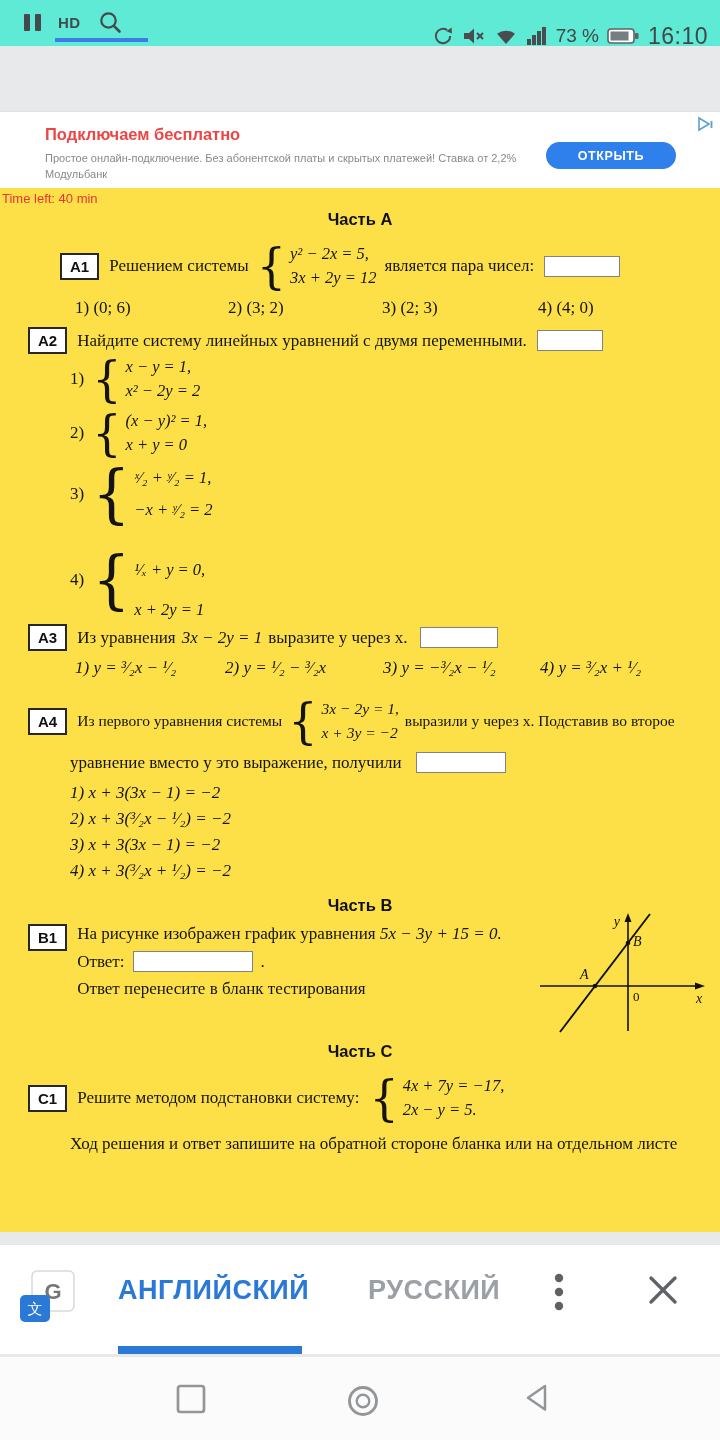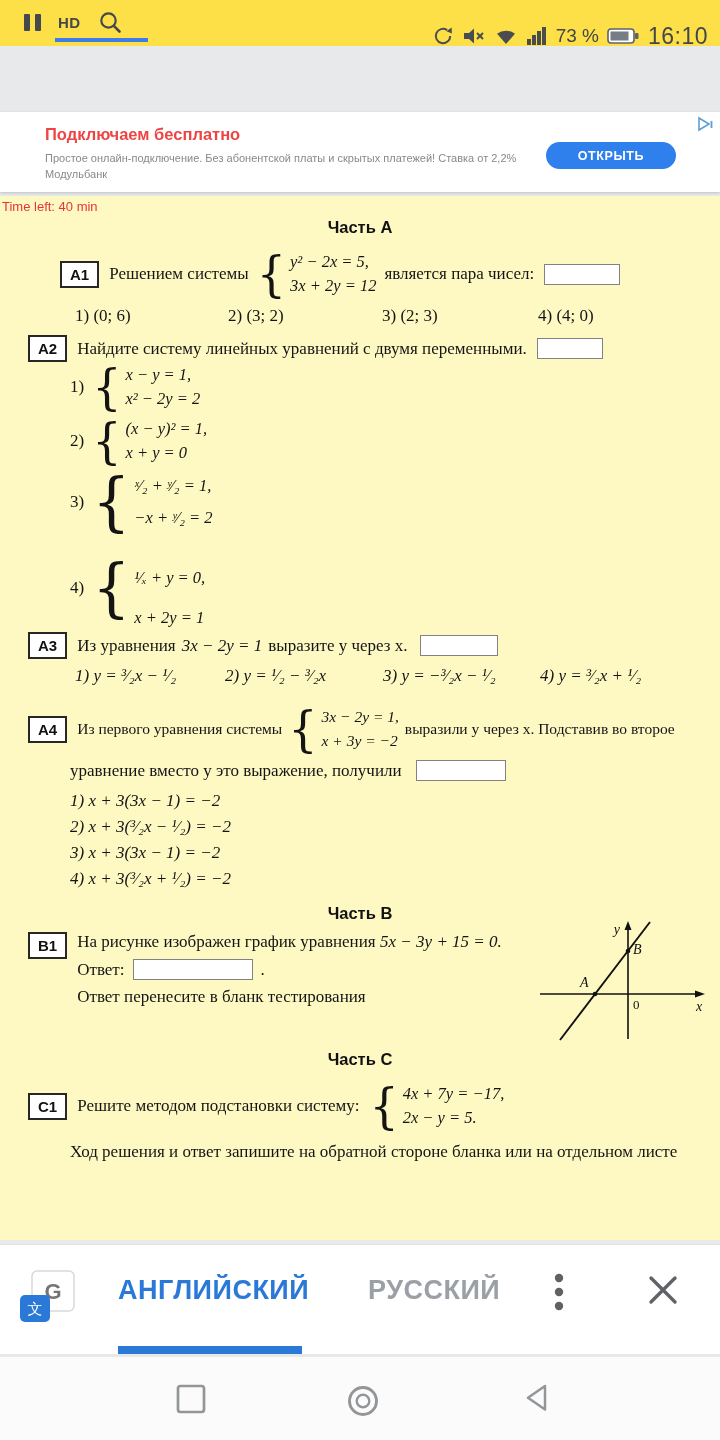--- a/index.html
+++ b/index.html
@@ -3,21 +3,21 @@
 <meta charset="utf-8">
 <style>
   * { margin:0; padding:0; box-sizing:border-box; }
   html,body { width:720px; }
   body {
     height:1440px; position:relative; background:#e8e9eb;
     font-family:"Liberation Sans","DejaVu Sans",sans-serif; overflow:hidden;
   }
 
   
-  #status-bar { position:absolute; top:0; left:0; width:720px; height:46px; background:#fde047; }
+  #status-bar { position:absolute; top:0; left:0; width:720px; height:46px; background:#5eead4; }
   .pause-bars { position:absolute; left:24px; top:14px; display:flex; gap:5px; }
   .pause-bars i { display:block; width:6px; height:17px; background:#45494d; border-radius:1px; }
   #hd { position:absolute; left:58px; top:14px; font-size:15px; font-weight:700; color:#45494d; letter-spacing:.5px; }
   #sb-search { position:absolute; left:98px; top:10px; }
   #sb-right { position:absolute; right:12px; top:21px; height:30px; display:flex; align-items:center; gap:8px; }
   #battery-pct { font-size:19px; color:#43474b; }
   #clock { font-size:23px; color:#43474b; font-weight:500; letter-spacing:.5px; }
   #tab-underline { position:absolute; left:55px; top:38px; width:93px; height:4px; background:#3e7de8; }
 
   
@@ -25,21 +25,21 @@
         box-shadow:0 1px 3px rgba(0,0,0,.18); }
   #ad-title { position:absolute; left:45px; top:13px; font-size:16.5px; font-weight:600; color:#ef4444; }
   #ad-desc  { position:absolute; left:45px; top:40px; font-size:11px; color:#86898d; }
   #ad-brand { position:absolute; left:45px; top:56px; font-size:11px; color:#86898d; }
   #ad-cta { position:absolute; left:546px; top:30px; width:130px; height:27px; border-radius:14px;
             background:#2f80ed; color:#fff; font-size:12.5px; font-weight:700; letter-spacing:.6px;
             display:flex; align-items:center; justify-content:center; border:none; cursor:pointer; }
   #ad-choices { position:absolute; right:6px; top:4px; }
 
   
-  #page { position:absolute; top:196px; left:0; width:720px; height:1044px; background:#fef9c3; }
+  #page { position:absolute; top:188px; left:0; width:720px; height:1044px; background:#fde047; }
   #timer { position:absolute; left:2px; top:3px; font-size:13px; color:#e8333a; }
   .part-title { position:absolute; left:0; width:100%; text-align:center;
                 font-size:16.5px; font-weight:700; color:#111; }
   .row { position:absolute; left:28px; width:678px; display:flex; align-items:center; }
   .doc-text { font-family:"Liberation Serif","DejaVu Serif",serif; font-size:17px; color:#141414; }
   .math { font-style:italic; font-family:"Liberation Serif","DejaVu Serif",serif; color:#141414; }
   .qlabel { flex:none; border:2px solid #272727; font-size:15px; font-weight:700; color:#111;
             padding:3px 8px; background:#fff; margin-right:10px; font-family:"Liberation Sans",sans-serif; }
   .system { display:flex; align-items:center; }
   .brace { font-family:"DejaVu Serif",serif; font-weight:300; color:#141414; line-height:1; margin-right:4px; }

